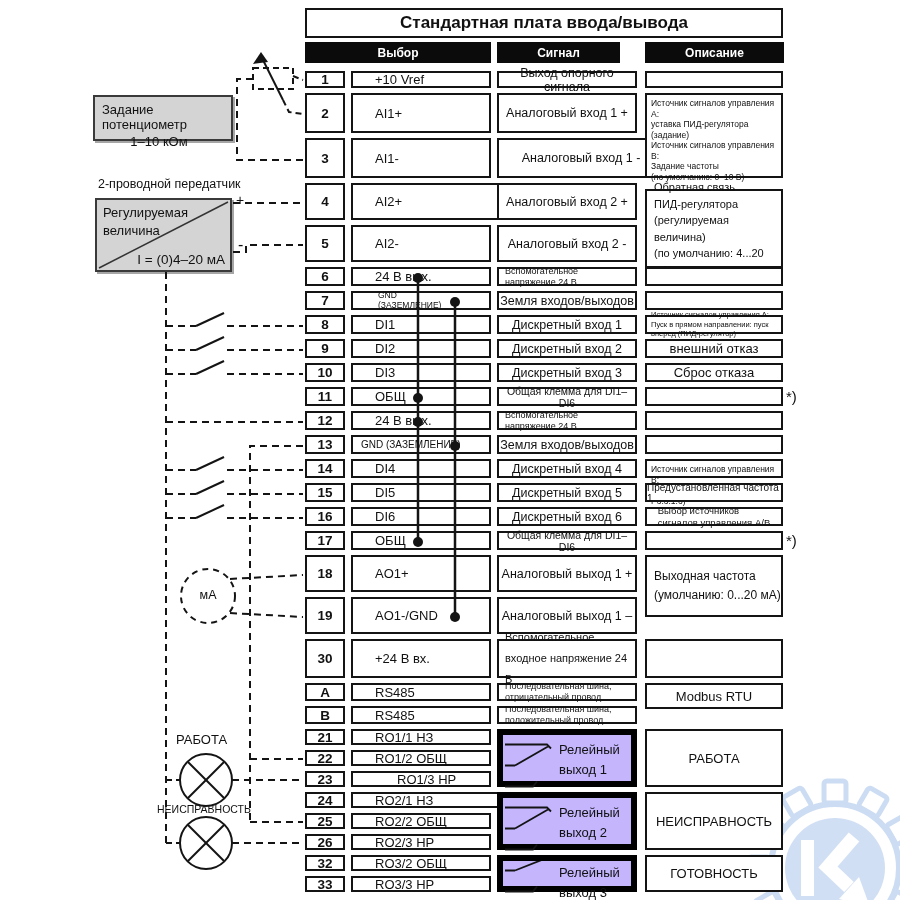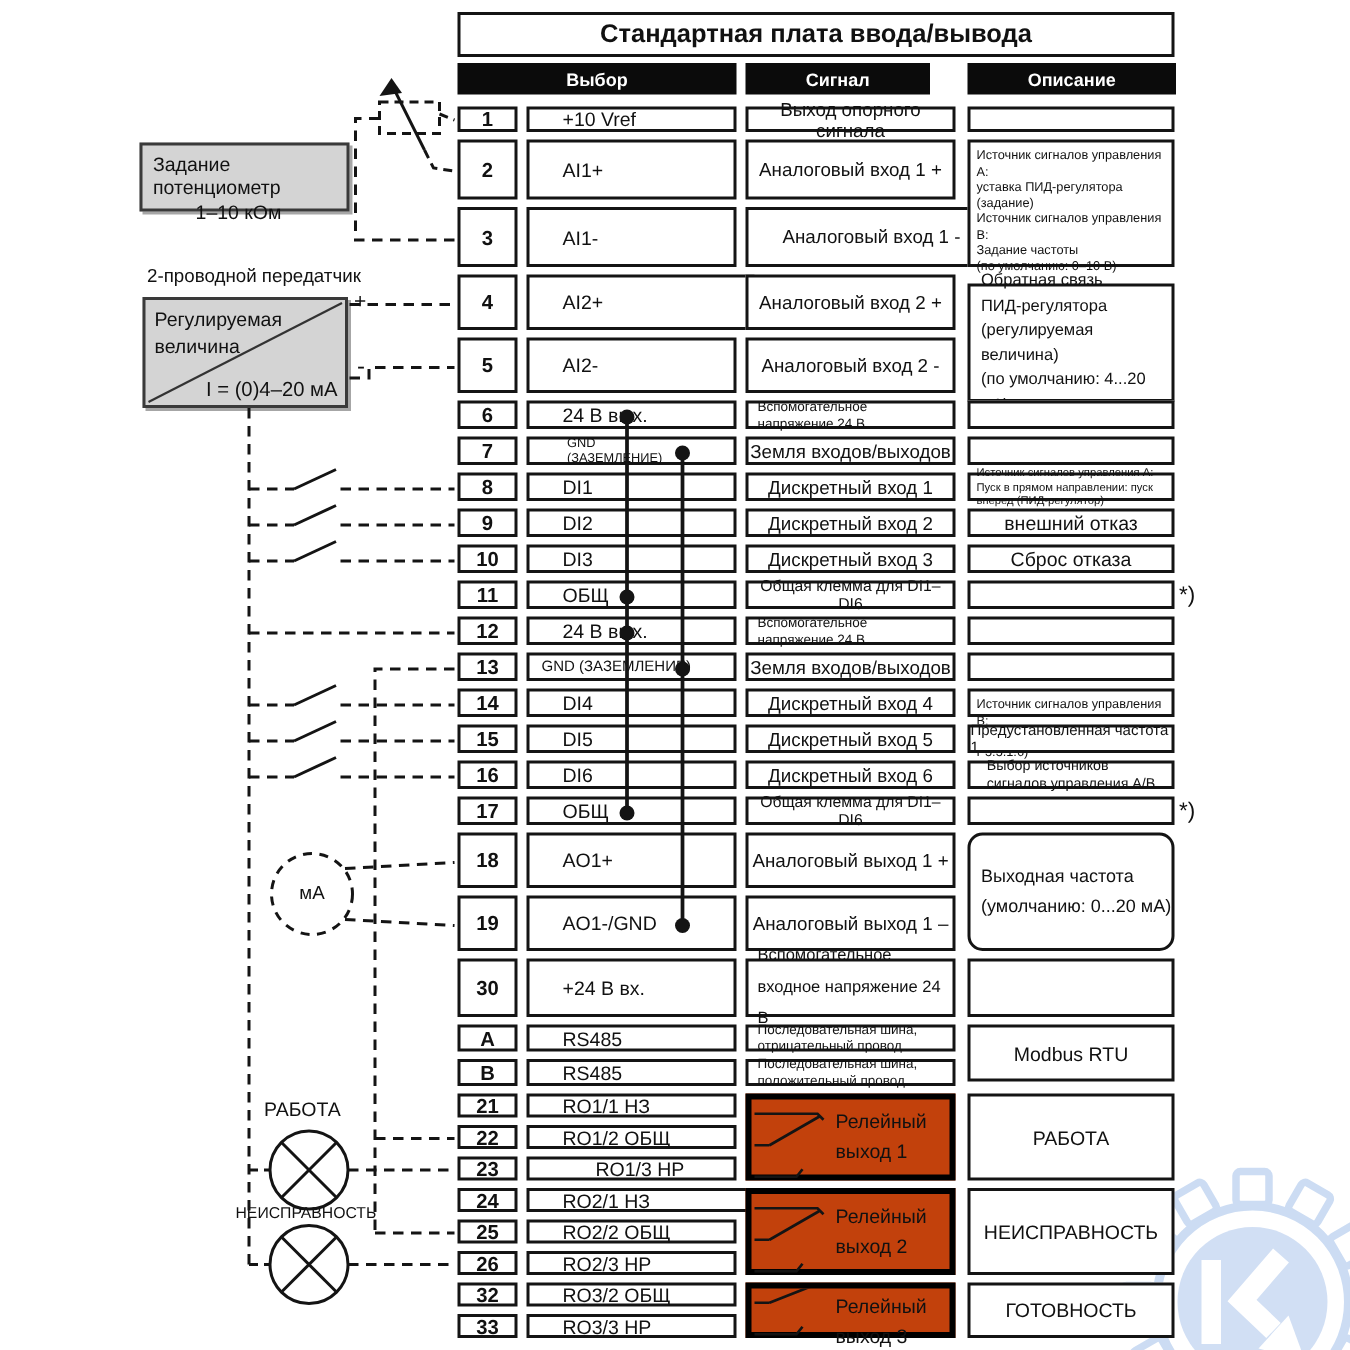--- a/index.html
+++ b/index.html
@@ -16,21 +16,21 @@
   .s-sm{font-size:11px;justify-content:flex-start;text-align:left;padding-left:6px;line-height:1.9;}
   .s-m{font-size:10.5px;}
   .desc{font-size:12px;}
   .xs{font-size:8.5px;justify-content:flex-start;align-items:flex-start;text-align:left;padding:3px 4px;line-height:1.24;}
   .xxs{font-size:7.5px;justify-content:flex-start;text-align:left;padding:2px 4px;line-height:1.3;}
   .sm{font-size:11px;justify-content:flex-start;text-align:left;padding-left:7px;line-height:1.5;}
   .sm12{font-size:12px;justify-content:flex-start;text-align:left;padding-left:7px;line-height:1.6;}
   .md{font-size:13px;}
   .c10{font-size:10px;}
   .c95{font-size:9.5px;line-height:1.25;}
-  .relay-cell{position:absolute;box-sizing:border-box;border:4px solid #000000;background:#c2410c;}
+  .relay-cell{position:absolute;box-sizing:border-box;border:6px solid #000000;background:#c4b5fd;}
   .relay-label{position:absolute;left:56px;font-size:13px;line-height:1.5;white-space:pre-line;}
   .title-box{position:absolute;left:305px;top:8px;width:478px;height:30px;border:2px solid #141414;
         box-sizing:border-box;display:flex;align-items:center;justify-content:center;
         font-size:17px;font-weight:700;}
   .hdr{position:absolute;top:42px;height:21px;background:#0b0b0b;color:#fff;font-weight:700;
         font-size:12px;display:flex;align-items:center;justify-content:center;box-sizing:border-box;}
   .graybox{position:absolute;background:#d4d4d4;border:2px solid #3a3a3a;box-sizing:border-box;
         box-shadow:2px 2px 0 rgba(0,0,0,0.35);}
   .pot-l1{padding:5px 6px 0 7px;font-size:13px;}
   .pot-l2{padding:2px 8px 0 0;font-size:13px;text-align:center;}
@@ -184,24 +184,24 @@
       <div class="cell desc md" style="left: 645px; top: 363px; width: 138px; height: 19px; z-index: 2;">Сброс отказа</div>
       <div class="cell desc " style="left: 645px; top: 387px; width: 138px; height: 19px; z-index: 2;"></div>
       <div class="cell desc " style="left: 645px; top: 411px; width: 138px; height: 19px; z-index: 2;"></div>
       <div class="cell desc " style="left: 645px; top: 435px; width: 138px; height: 19px; z-index: 2;"></div>
       <div class="cell desc xs" style="left: 645px; top: 459px; width: 138px; height: 19px; z-index: 2;">Источник сигналов управления В:
 Пуск вперед (задание частоты Р3.3.1.6)</div>
       <div class="cell desc c10" style="left: 645px; top: 483px; width: 138px; height: 19px; z-index: 2;">Предустановленная частота 1</div>
       <div class="cell desc c95" style="left: 645px; top: 507px; width: 138px; height: 19px; z-index: 2;">Выбор источников
 сигналов управления А/В</div>
       <div class="cell desc " style="left: 645px; top: 531px; width: 138px; height: 19px; z-index: 2;"></div>
-      <div class="cell desc sm12" style="left: 645px; top: 555px; width: 138px; height: 79px; z-index: 2; border-radius: 10px;">Выходная частота
+      <div class="cell desc sm12" style="left: 645px; top: 555px; width: 138px; height: 62px; z-index: 2;">Выходная частота
 (умолчанию: 0...20 мА)</div>
       <div class="cell desc " style="left: 645px; top: 639px; width: 138px; height: 39px; z-index: 2;"></div>
-      <div class="cell desc md" style="left: 645px; top: 683px; width: 138px; height: 38px; z-index: 2;">Modbus RTU</div>
+      <div class="cell desc md" style="left: 645px; top: 683px; width: 138px; height: 26px; z-index: 2;">Modbus RTU</div>
       <div class="cell desc md" style="left: 645px; top: 729px; width: 138px; height: 58px; z-index: 2;">РАБОТА</div>
       <div class="cell desc md" style="left: 645px; top: 792px; width: 138px; height: 58px; z-index: 2;">НЕИСПРАВНОСТЬ</div>
       <div class="cell desc md" style="left: 645px; top: 855px; width: 138px; height: 37px; z-index: 2;">ГОТОВНОСТЬ</div>
       <div class="relay-cell" style="left: 497px; top: 729px; width: 140px; height: 58px; z-index: 2;">
         <svg width="136" height="54" style="position: absolute; left: 0px; top: 0px;">
           <path d="M2,9.5 L44,9.5 L48,13.5 M12,30.5 L45,11.5 M2,30.5 L12,30.5 M2,51.5 L30,51.5 L34,46.5" stroke="#141414" stroke-width="1.8" fill="none"></path>
         </svg>
         <div class="relay-label" style="top: 5px;">Релейный
 выход 1</div>
       </div>

